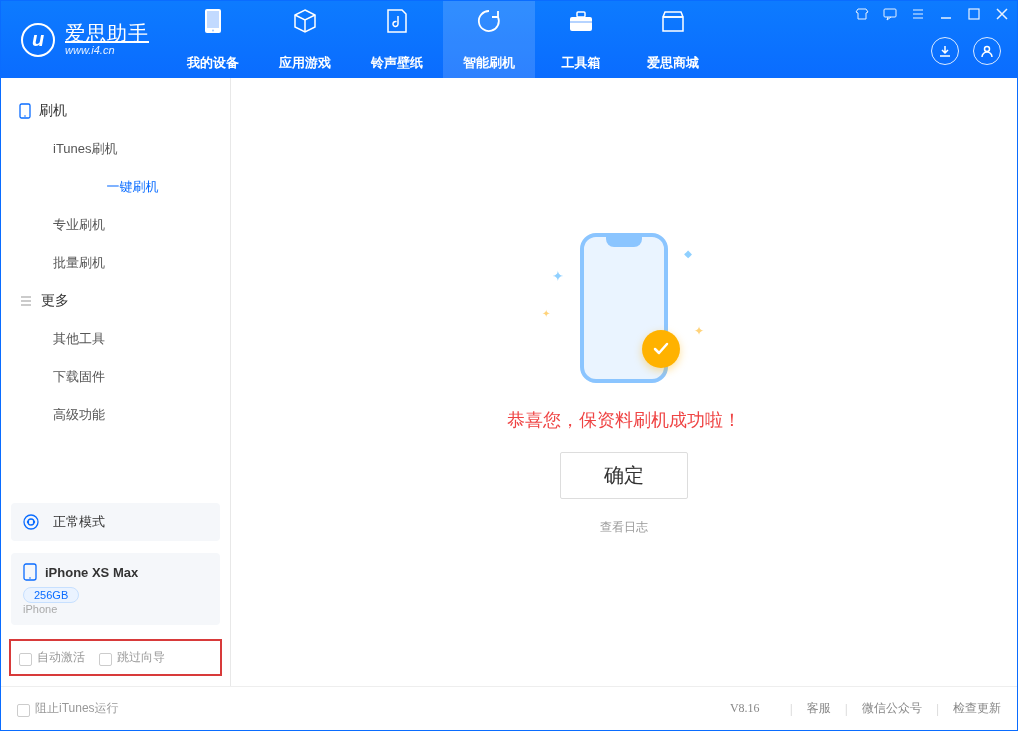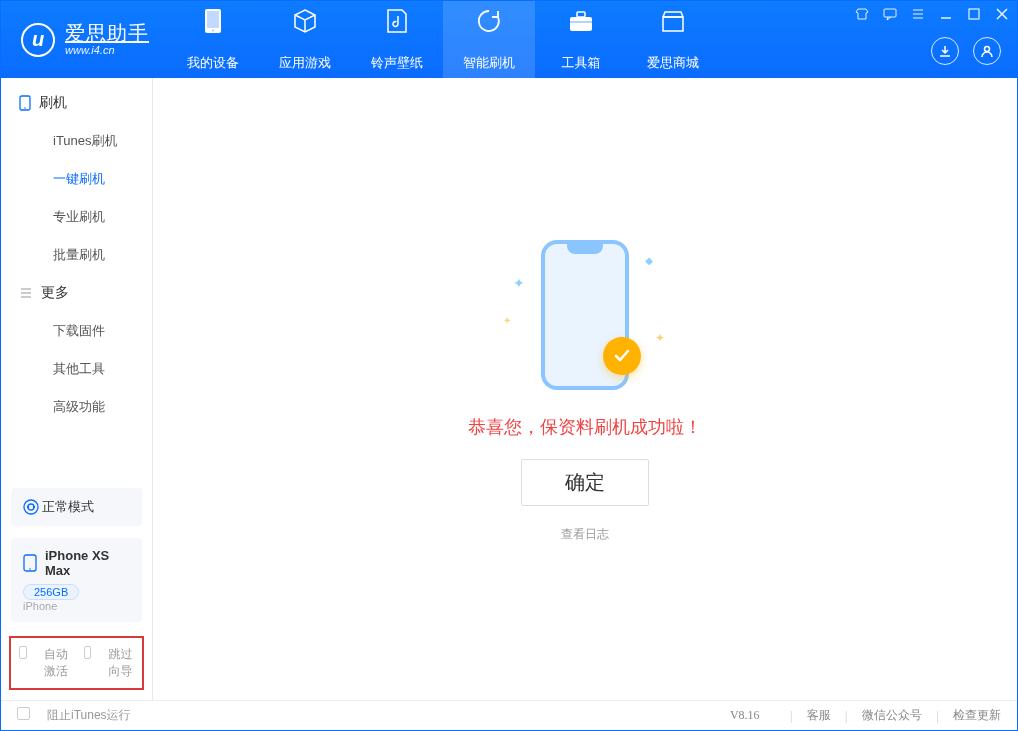--- a/index.html
+++ b/index.html
@@ -5,51 +5,51 @@
 * { margin: 0; padding: 0; box-sizing: border-box; font-family: "Microsoft YaHei", Arial, sans-serif; }
 body { background: #fff; }
 .window { width: 1018px; height: 731px; border: 1px solid #0a6cff; display: flex; flex-direction: column; position: relative; }
 .titlebar { height: 77px; background: linear-gradient(180deg, #0d7bff 0%, #0a6cff 100%); display: flex; align-items: stretch; color: #fff; }
 .logo-area { display: flex; align-items: center; padding: 0 18px 0 20px; gap: 10px; }
 .logo-circle { width: 34px; height: 34px; border: 2.5px solid #fff; border-radius: 50%; display: flex; align-items: center; justify-content: center; font-weight: bold; font-style: italic; font-size: 20px; color: #fff; }
 .logo-text { display: flex; flex-direction: column; line-height: 1.1; }
 .logo-text .cn { font-size: 20px; font-weight: 400; letter-spacing: 1px; text-decoration: underline; }
 .logo-text .en { font-size: 11px; opacity: 0.9; font-style: italic; }
 .nav-tabs { display: flex; align-items: stretch; }
-.nav-tab { width: 92px; display: flex; flex-direction: column; align-items: center; justify-content: center; gap: 20px; cursor: pointer; font-size: 13px; }
+.nav-tab { width: 92px; display: flex; flex-direction: column; align-items: center; justify-content: center; gap: 20px; cursor: pointer; font-size: 13px; font-weight: bold; }
 .nav-tab.active { background: rgba(255,255,255,0.15); }
 .nav-tab .icon { width: 26px; height: 26px; display: flex; align-items: center; justify-content: center; }
 .win-controls { position: absolute; right: 6px; top: 4px; display: flex; gap: 10px; align-items: center; color: #fff; }
 .win-controls .wc { width: 18px; height: 18px; display: flex; align-items: center; justify-content: center; cursor: pointer; opacity: 0.9; }
 .right-icons { position: absolute; right: 16px; top: 36px; display: flex; gap: 14px; }
 .right-icons .ric { width: 28px; height: 28px; border: 1.5px solid rgba(255,255,255,0.85); border-radius: 50%; display: flex; align-items: center; justify-content: center; color: #fff; cursor: pointer; }
 .body { flex: 1; display: flex; min-height: 0; }
-.sidebar { width: 152px; border-right: 1px solid #e8e8e8; display: flex; flex-direction: column; padding-top: 6px; }
+.sidebar { width: 230px; border-right: 1px solid #e8e8e8; display: flex; flex-direction: column; padding-top: 14px; }
 .side-group-title { padding: 10px 18px; font-size: 14px; color: #333; display: flex; align-items: center; gap: 8px; font-weight: 500; }
 .side-item { padding: 10px 18px 10px 52px; font-size: 13px; color: #555; cursor: pointer; }
-.side-item.active { color: #0a6cff; }
+.side-item.active { color: #0a6cff; text-align: center; }
 .side-spacer { flex: 1; }
-.side-device-block { margin: 6px 10px; background: #f5f7fa; border-radius: 4px; padding: 10px 12px; font-size: 13px; color: #333; display: flex; align-items: center; gap: 3px; }
+.side-device-block { margin: 6px 10px; background: #f5f7fa; border-radius: 4px; padding: 10px 12px; font-size: 13px; color: #333; display: flex; align-items: center; gap: 14px; }
 .side-device-info { margin: 6px 10px 14px 10px; background: #f5f7fa; border-radius: 4px; padding: 10px 12px; }
 .side-device-info .name { font-size: 13px; font-weight: bold; color: #333; }
 .side-device-info .cap { display: inline-block; margin-top: 6px; font-size: 11px; color: #0a6cff; border: 1px solid #c7e0ff; background: #eaf3ff; border-radius: 10px; padding: 1px 10px; }
 .side-device-info .type { font-size: 11px; color: #aaa; margin-top: 0; }
 .side-checks { border: 2px solid #d83a3a; margin: 0 8px 10px 8px; padding: 8px 8px; display: flex; gap: 14px; align-items: center; }
-.chk { display: flex; align-items: flex-start; gap: 17px; font-size: 12px; color: #999; cursor: pointer; }
+.chk { display: flex; align-items: flex-end; gap: 5px; font-size: 12px; color: #999; cursor: pointer; }
 .chkbox { width: 13px; height: 13px; border: 1px solid #ccc; border-radius: 2px; display: inline-block; }
 .main { flex: 1; display: flex; flex-direction: column; align-items: center; justify-content: center; gap: 20px; }
 .phone-illust { position: relative; width: 180px; height: 160px; display: flex; align-items: center; justify-content: center; }
 .phone { width: 88px; height: 150px; border: 4px solid #8bc5ff; border-radius: 16px; background: #eaf4ff; position: relative; }
 .phone .notch { position: absolute; top: 0; left: 50%; transform: translateX(-50%); width: 36px; height: 10px; background: #8bc5ff; border-radius: 0 0 8px 8px; }
 .check-badge { position: absolute; right: 34px; bottom: 20px; width: 38px; height: 38px; background: #ffb200; border-radius: 50%; display: flex; align-items: center; justify-content: center; color: #fff; box-shadow: 0 3px 8px rgba(255,178,0,0.4); }
 .sparkle { position: absolute; color: #8fd0ff; font-size: 14px; }
 .success-msg { font-size: 18px; color: #ef4444; font-weight: 500; }
 .ok-btn { padding: 9px 43px; border: 1px solid #ddd; background: #fff; font-size: 20px; color: #333; cursor: pointer; border-radius: 2px; }
 .view-log { font-size: 12px; color: #999; cursor: pointer; }
-.footer { height: 30px; border-top: 1px solid #eee; display: flex; align-items: center; padding: 0 16px; font-size: 12px; color: #888; }
+.footer { height: 44px; border-top: 1px solid #eee; display: flex; align-items: center; padding: 0 16px; font-size: 12px; color: #888; }
 .footer .left { display: flex; align-items: center; gap: 6px; }
 .footer .spacer { flex: 1; }
 .footer .ver { color: #888; margin-right: 16px; font-family: Liberation Serif, serif; }
 .footer .link { color: #888; cursor: pointer; }
 .footer .sep { color: #ddd; margin: 0 14px; }
 svg { display: block; }
 </style>
 </head>
 <body>
 
@@ -188,22 +188,22 @@
       <div class="side-item">批量刷机</div>
 
       <div class="side-group-title">
         <span>
             <svg width="14" height="14" viewBox="0 0 14 14">
               <path d="M2 3 h10 M2 7 h10 M2 11 h10" stroke="#bbb" stroke-width="1.3"></path>
             </svg>
           </span>
         <span>更多</span>
       </div>
+      <div class="side-item">其他工具</div>
       <div class="side-item">下载固件</div>
-      <div class="side-item">其他工具</div>
       <div class="side-item">高级功能</div>
 
       <div class="side-spacer"></div>
 
       <div class="side-device-block">
         <span>
             <svg width="16" height="16" viewBox="0 0 16 16">
               <circle cx="8" cy="8" r="7" fill="none" stroke="#0a6cff" stroke-width="1.3"></circle>
               <path d="M5 8 a3 3 0 0 1 6 0 M11 8 a3 3 0 0 1 -6 0" fill="none" stroke="#0a6cff" stroke-width="1.3"></path>
               <circle cx="5" cy="8" r="1.2" fill="#0a6cff"></circle>

